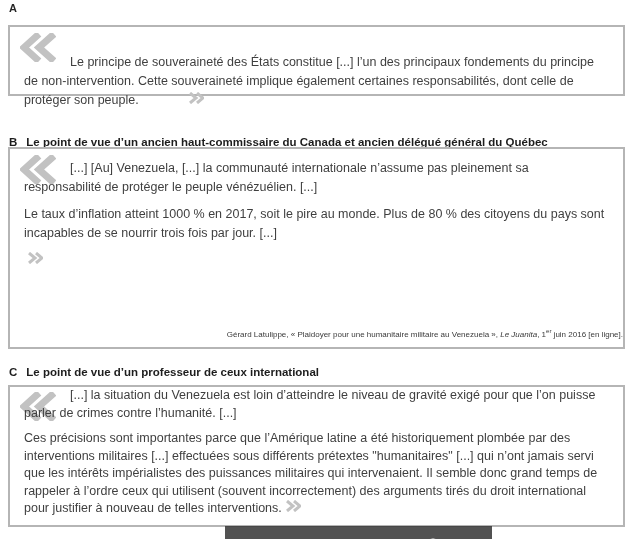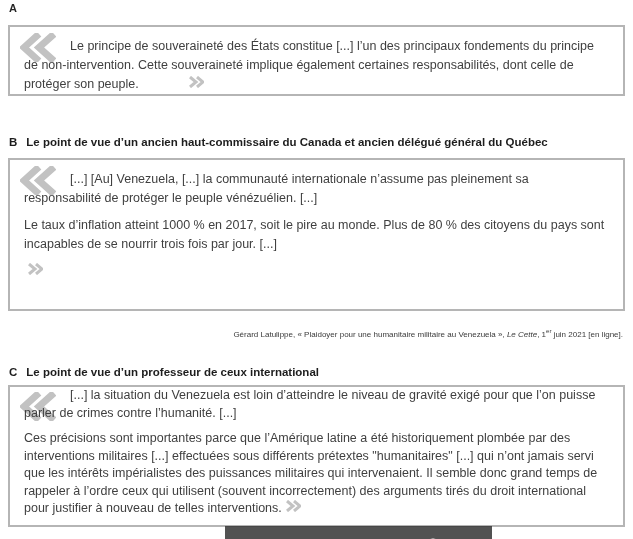--- a/index.html
+++ b/index.html
@@ -57,53 +57,53 @@
 
   <div class="sec-label" style="top:2px;">A</div>
 
   <div class="qbox lh19" style="top:25px; height:71px;">
     <span class="open-mark" style="top:6px;">
       <svg width="36" height="29" viewBox="0 0 36 29">
         <path d="M19 1 L4 14.5 L19 28" stroke="#c2c2c2" stroke-width="7" fill="none"></path>
         <path d="M34 1 L19 14.5 L34 28" stroke="#c2c2c2" stroke-width="7" fill="none"></path>
       </svg>
     </span>
-    <div class="inner" style="padding-top:10px;">
+    <div class="inner" style="padding-top:10px;margin-top:16px;">
       <p class="first"><span>Le principe de souveraineté des États constitue [...] l’un des principaux fondements du principe de non-intervention. Cette souveraineté implique également certaines responsabilités, dont celle de protéger son peuple.</span><span class="close-mark"><svg width="15" height="12" viewBox="0 0 15 12">
               <path d="M1 1 L7 6 L1 11" stroke="#c2c2c2" stroke-width="3" fill="none"></path>
               <path d="M8 1 L14 6 L8 11" stroke="#c2c2c2" stroke-width="3" fill="none"></path>
             </svg></span></p>
     </div>
   </div>
 
 
   <div class="heading" style="top:136px;">
     <span>B</span>
     <span>Le point de vue d’un ancien haut-commissaire du Canada et ancien délégué général du Québec</span>
   </div>
 
-  <div class="qbox lh19" style="top:158px; height:153px;">
+  <div class="qbox lh19" style="top:147px; height:202px;">
     <span class="open-mark" style="top:6px;">
       <svg width="36" height="29" viewBox="0 0 36 29">
         <path d="M19 1 L4 14.5 L19 28" stroke="#c2c2c2" stroke-width="7" fill="none"></path>
         <path d="M34 1 L19 14.5 L34 28" stroke="#c2c2c2" stroke-width="7" fill="none"></path>
       </svg>
     </span>
     <div class="inner" style="padding-top:10px;">
       <p class="first"><span>[...] [Au] Venezuela, [...] la communauté internationale n’assume pas pleinement sa responsabilité de protéger le peuple vénézuélien. [...]</span></p>
       <p><span>Le taux d’inflation atteint 1000 % en 2017, soit le pire au monde. Plus de 80 % des citoyens du pays sont incapables de se nourrir trois fois par jour. [...]</span></p>
       <p><span class="close-mark"><svg width="15" height="12" viewBox="0 0 15 12">
               <path d="M1 1 L7 6 L1 11" stroke="#c2c2c2" stroke-width="3" fill="none"></path>
               <path d="M8 1 L14 6 L8 11" stroke="#c2c2c2" stroke-width="3" fill="none"></path>
             </svg></span></p>
     </div>
   </div>
 
   <div class="citation" style="top:328px;">
-    <span>Gérard Latulippe, « Plaidoyer pour une humanitaire militaire au Venezuela », </span><i>Le Cette</i><span>, 1</span><sup>er</sup><span> juin 2021 [en ligne].</span>
+    <span>Gérard Latulippe, « Plaidoyer pour une humanitaire militaire au Venezuela », </span><i>Le Juanita</i><span>, 1</span><sup>er</sup><span> juin 2016 [en ligne].</span>
   </div>
 
   <div class="heading" style="top:366px;">
     <span>C</span>
     <span>Le point de vue d’un professeur de ceux international</span>
   </div>
 
   <div class="qbox lh175" style="top:385px; height:142px;">
     <span class="open-mark" style="top:5px;">
       <svg width="36" height="29" viewBox="0 0 36 29">

